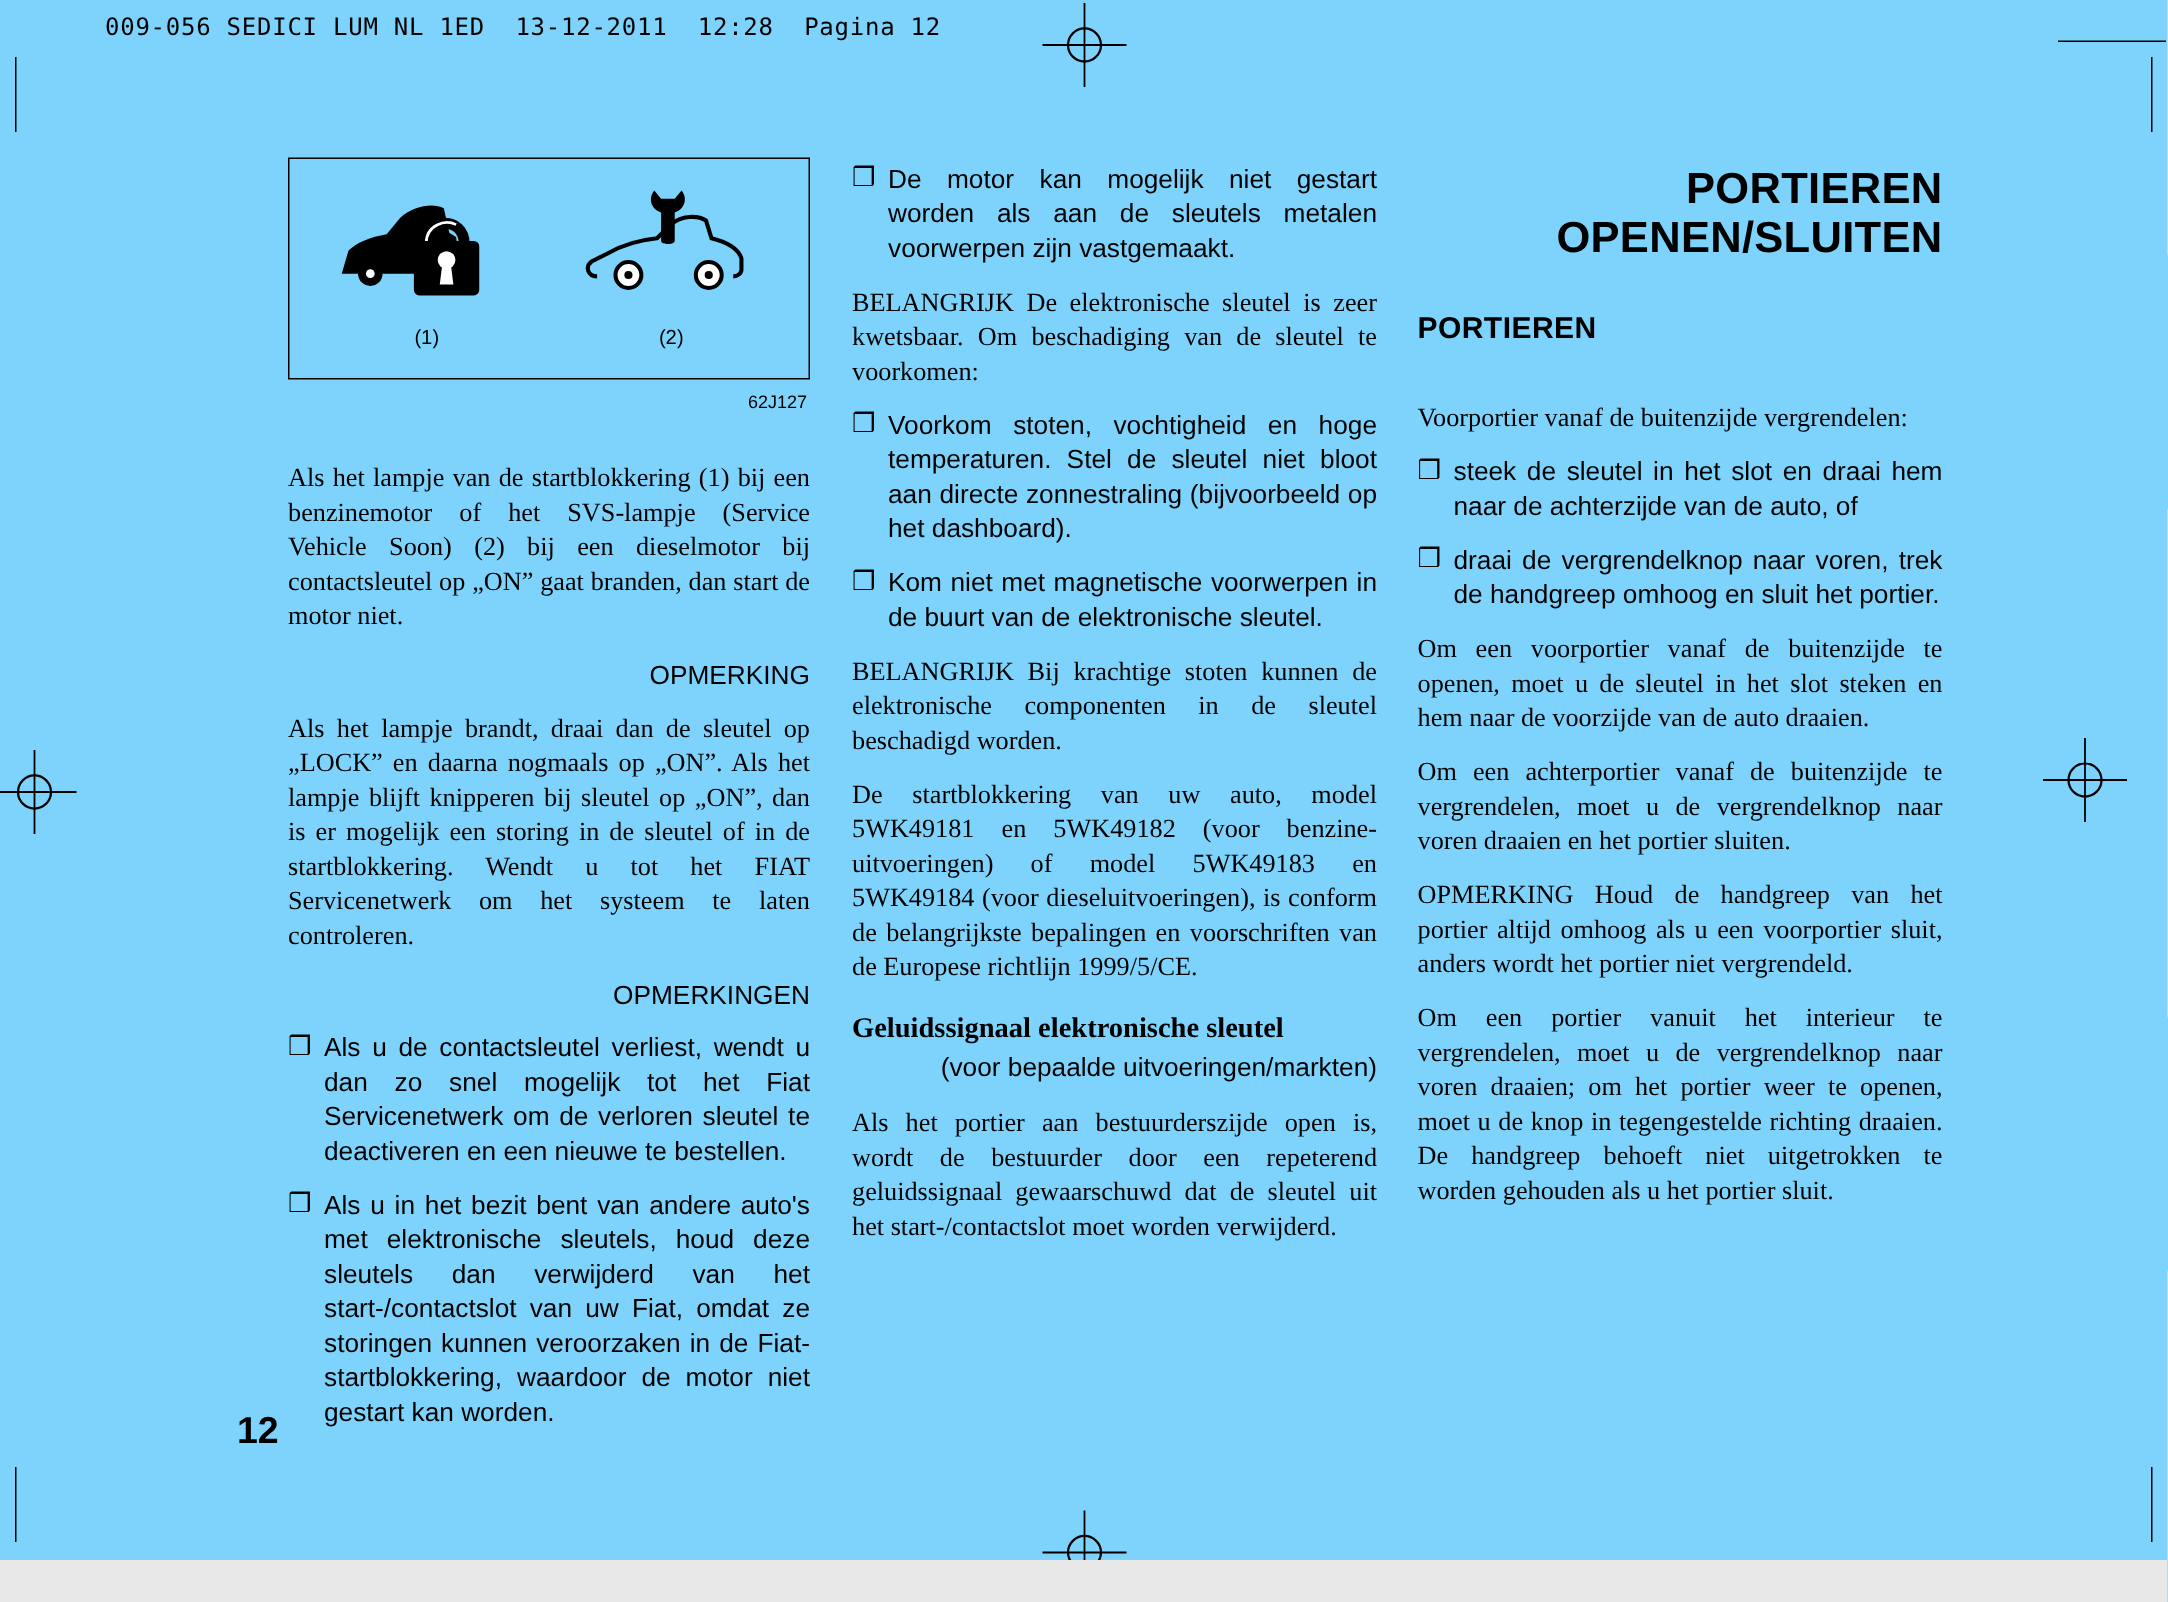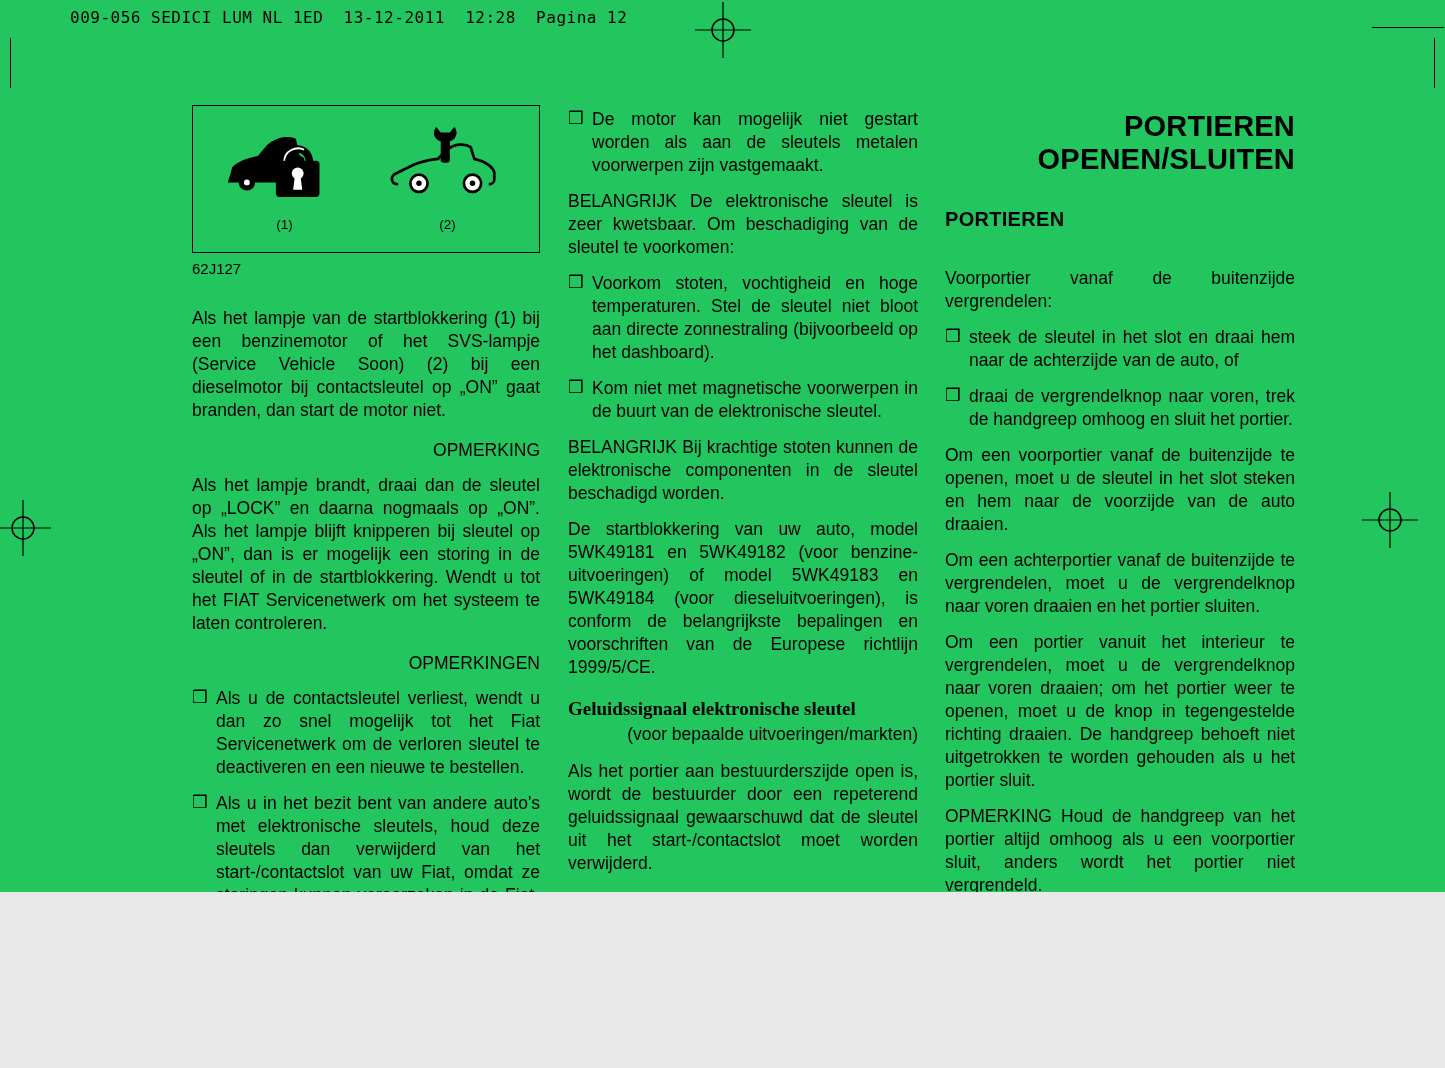--- a/index.html
+++ b/index.html
@@ -1,17 +1,17 @@
 <!DOCTYPE html>
 <html><head>
 <meta charset="utf-8">
 <style>
   html,body{margin:0;padding:0;background:#e8e8e8;}
   .page{
-    position:relative; width:1445px; height:892px; background:#22c55e;
+    position:relative; width:1445px; height:1040px; background:#7dd3fc;
     font-family:"Liberation Sans", sans-serif; color:#000; overflow:hidden;
     margin:0 auto;
   }
   .print-header{
     position:absolute; left:70px; top:8px;
     font-family:"DejaVu Sans Mono", monospace; font-size:16px;
     white-space:pre; letter-spacing:.5px; color:#000;
   }
   .regmark{position:absolute;}
   .reg-top{left:693px; top:0;}
@@ -23,30 +23,30 @@
   .tick-bl{left:10px; top:978px; width:1px; height:50px;}
   .tick-tr{left:1434px; top:38px; width:1px; height:50px;}
   .tick-br{left:1434px; top:978px; width:1px; height:50px;}
   .tick-tr-h{left:1372px; top:27px; width:72px; height:1px;}
 
   .col{position:absolute; font-size:17.5px; line-height:23px; text-align:justify;}
   .col1{left:192px; top:105px; width:348px;}
   .col2{left:568px; top:108px; width:350px;}
   .col3{left:945px; top:108px; width:350px;}
 
-  .col p{margin:12px 0 13px;}
+  .col p{margin:12px 0 13px;font-family:Liberation Serif, serif;}
   .section-label{margin:17px 0 12px; text-align:right;}
 
   .figure-box{
     border:1px solid #000; height:148px; box-sizing:border-box;
     display:flex; align-items:center; justify-content:space-around; padding:6px 10px 2px;
   }
   .fig-item{display:flex; flex-direction:column; align-items:center;}
   .fig-label{font-size:13.5px; margin-top:5px; text-align:center;}
-  .fig-code{text-align:left; font-size:15px; margin:4px 2px 27px 0;}
+  .fig-code{text-align:right; font-size:12px; margin:4px 2px 27px 0;}
 
   .bullet{position:relative; padding-left:24px; margin:0 0 13px;}
   .bullet .marker{position:absolute; left:0; top:-1px;}
 
   .main-title{font-weight:bold; font-size:29px; line-height:33px; margin:2px 0 32px; text-align:right; letter-spacing:.2px;}
   .sub-title{font-weight:bold; font-size:20px; margin:0 0 36px; text-align:left; letter-spacing:.3px;}
   .sub-head{font-weight:bold; font-size:19px; line-height:24px; margin:18px 0 0; text-align:left;font-family:Liberation Serif, serif;}
   .sub-head-note{margin:2px 0 14px; text-align:right;}
 
   .page-number{position:absolute; left:126px; top:940px; font-size:25px; font-weight:bold;margin-left:32px;}
@@ -167,19 +167,19 @@
       <span class="marker">❒</span>
       <span>steek de sleutel in het slot en draai hem naar de achterzijde van de auto, of</span>
     </div>
     <div class="bullet">
       <span class="marker">❒</span>
       <span>draai de vergrendelknop naar voren, trek de handgreep omhoog en sluit het portier.</span>
     </div>
 
     <p>Om een voorportier vanaf de buitenzijde te openen, moet u de sleutel in het slot steken en hem naar de voorzijde van de auto draaien.</p>
     <p>Om een achterportier vanaf de buitenzijde te vergrendelen, moet u de vergrendelknop naar voren draaien en het portier sluiten.</p>
+    <p>OPMERKING Houd de handgreep van het portier altijd omhoog als u een voorportier sluit, anders wordt het portier niet vergrendeld.</p>
     <p>Om een portier vanuit het interieur te vergrendelen, moet u de vergrendelknop naar voren draaien; om het portier weer te openen, moet u de knop in tegengestelde richting draaien. De handgreep behoeft niet uitgetrokken te worden gehouden als u het portier sluit.</p>
-    <p>OPMERKING Houd de handgreep van het portier altijd omhoog als u een voorportier sluit, anders wordt het portier niet vergrendeld.</p>
   </div>
 
   <div class="page-number">12</div>
 
 </div>
 
 </body></html>

